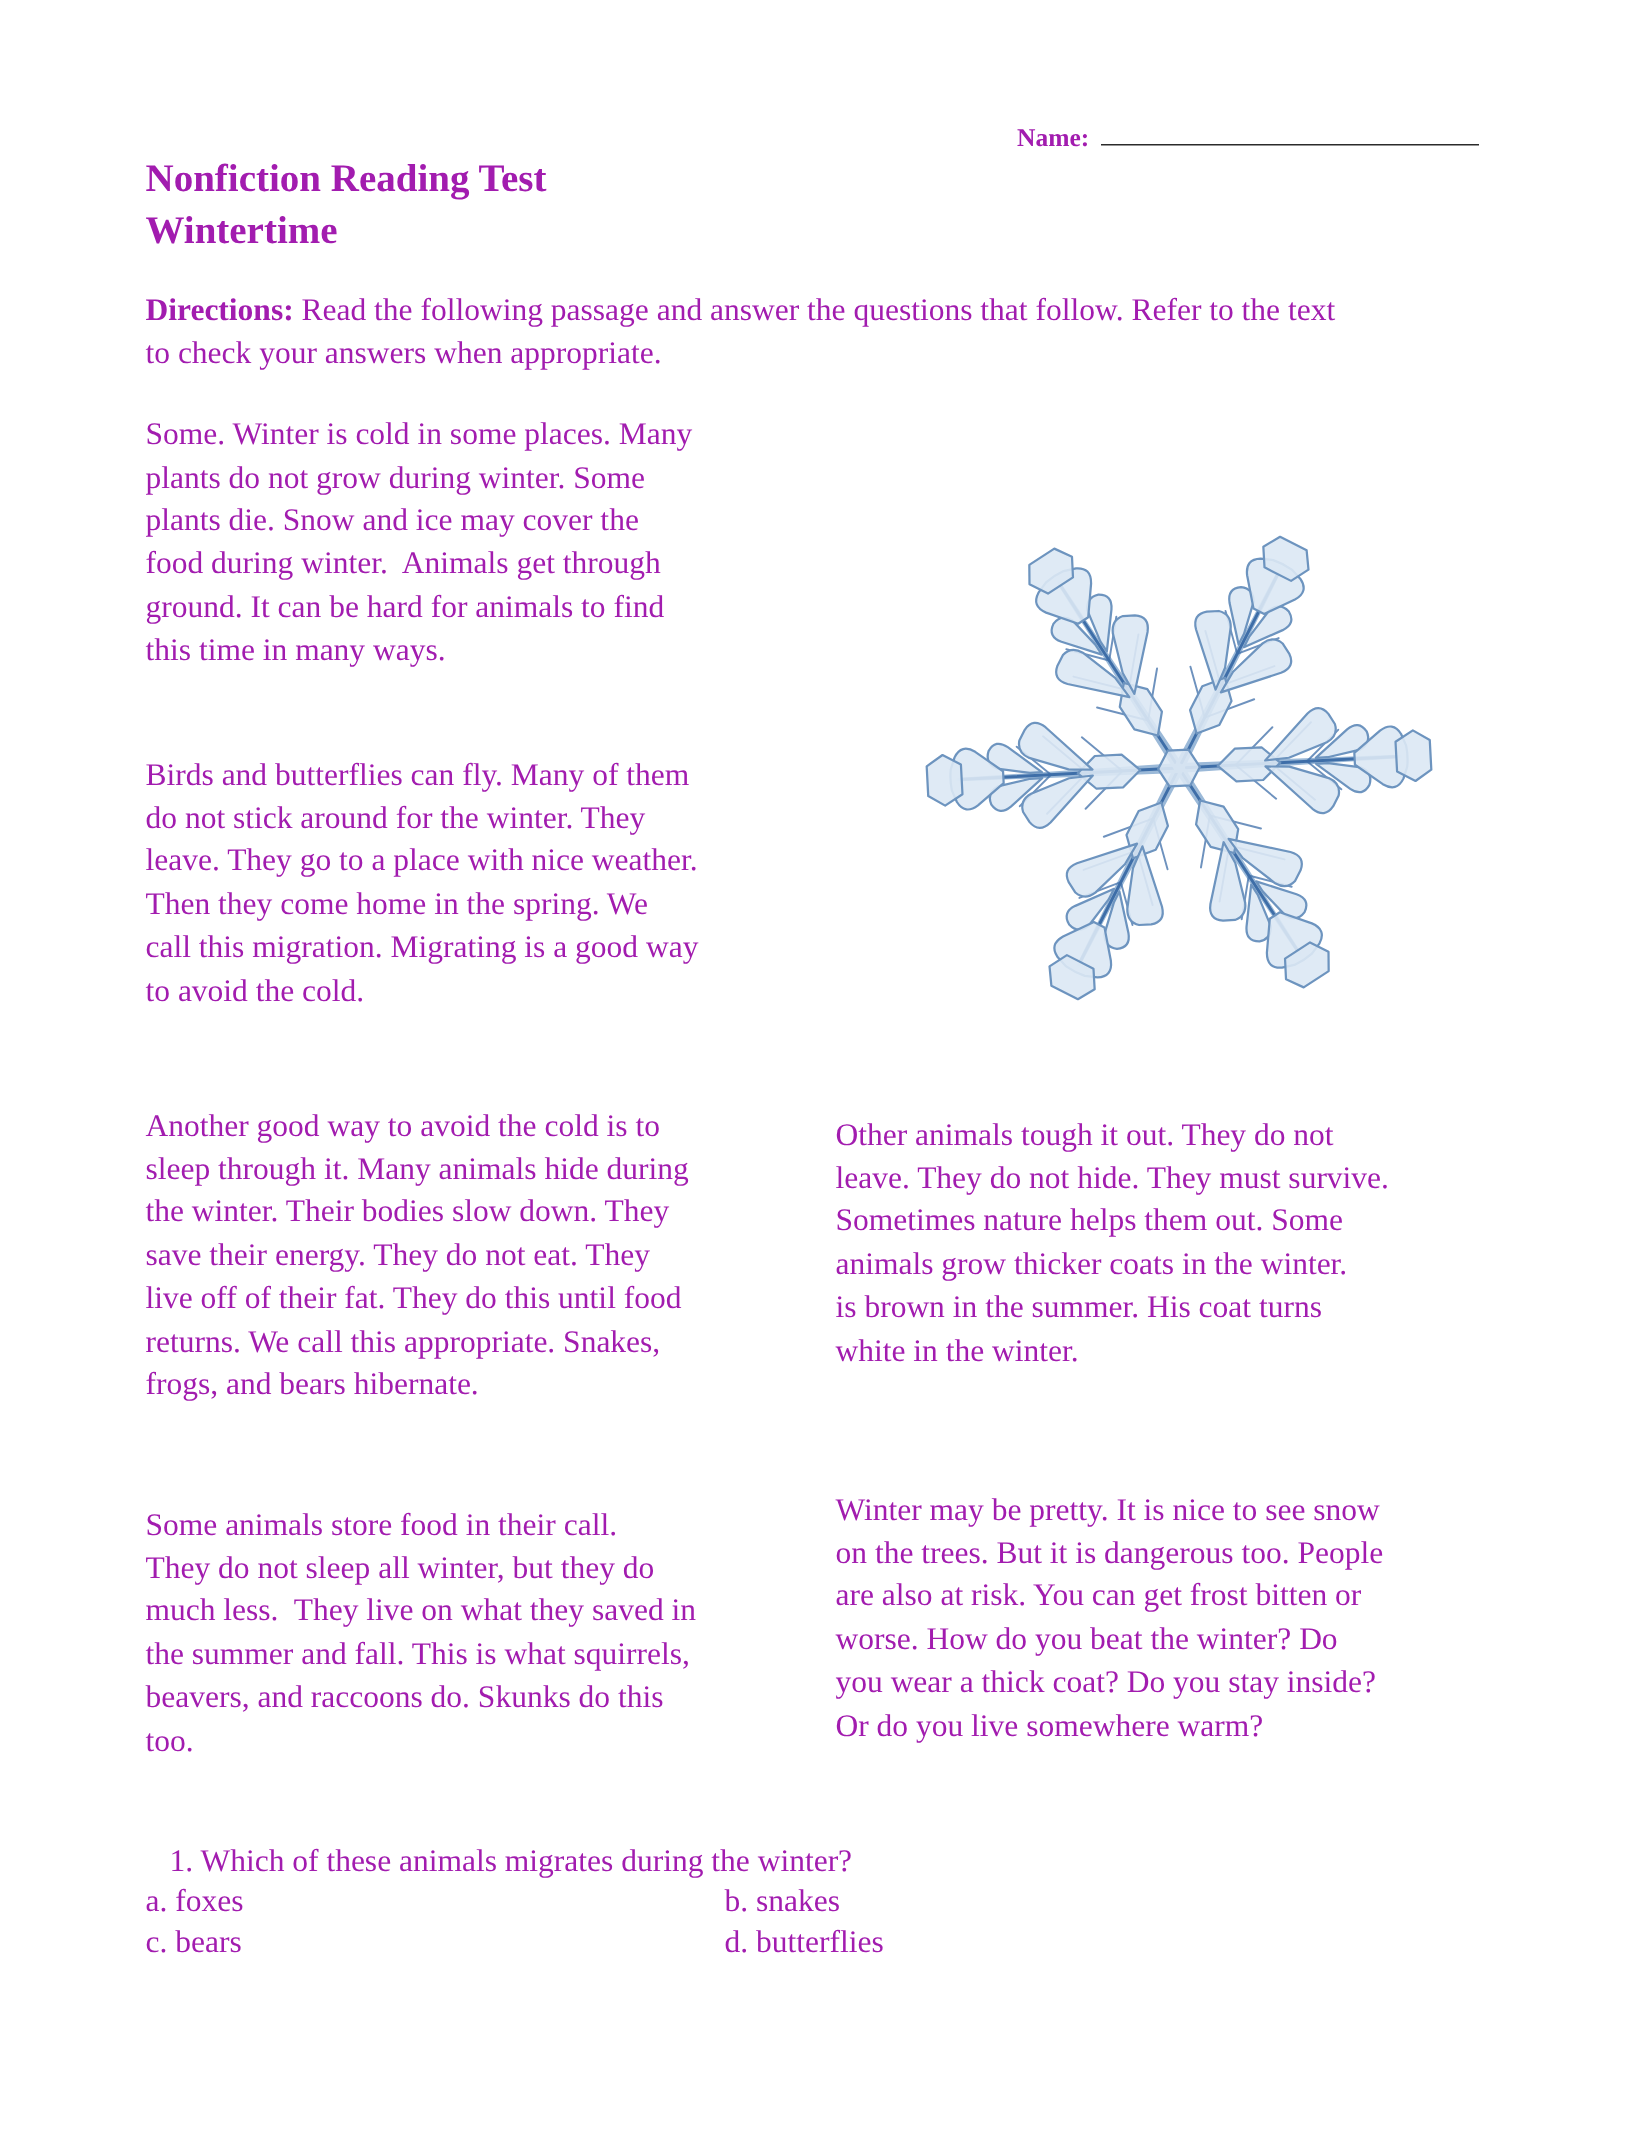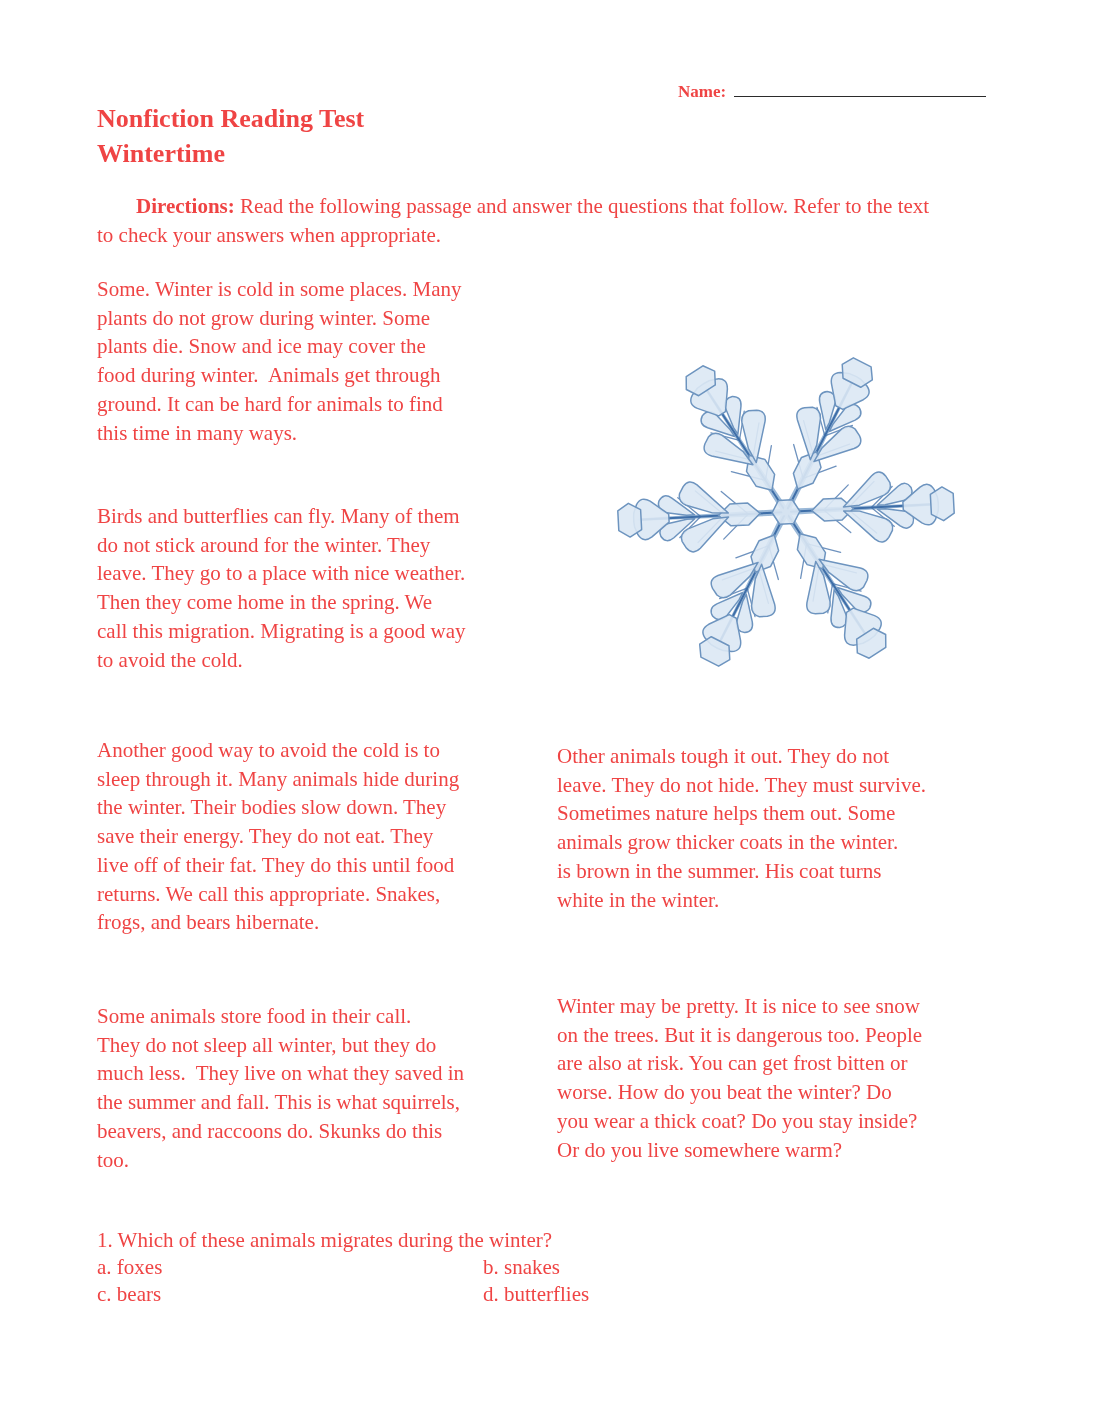--- a/index.html
+++ b/index.html
@@ -2,48 +2,48 @@
 <html><head>
 <meta charset="utf-8">
 <style>
   html, body { margin:0; padding:0; background:#ffffff; }
   .page {
     position: relative;
     width: 1097px;
     height: 1419px;
     background: #ffffff;
     font-family: "Liberation Serif", "DejaVu Serif", serif;
-    color: #ef4444;
+    color: #a21caf;
     overflow: hidden;
   }
   .abs { position: absolute; }
 
   .name-row { left: 678px; top: 82px; font-size: 17px; white-space: nowrap; }
   .name-label { font-weight: bold; }
   .name-line {
     display: inline-block;
     width: 252px;
     height: 14px;
     margin-left: 8px;
     border-bottom: 1.7px solid #2b2b2b;
   }
 
   .title { left: 97px; top: 101px; font-size: 26px; font-weight: bold; line-height: 35px; }
 
   .directions { left: 97px; top: 192px; font-size: 21px; line-height: 29px; }
   .dir-line { white-space: pre; }
-  .bold { font-weight: bold; margin-left: 39px; }
+  .bold { font-weight: bold; }
 
   .para { font-size: 21px; line-height: 28.7px; }
   .para div { white-space: pre; }
 
   .flake-wrap { left: 612px; top: 356px; width: 348px; height: 312px; }
 
   .question { left: 97px; top: 1227px; font-size: 21px; line-height: 27px; }
-  .q-prompt { white-space: pre; }
+  .q-prompt { white-space: pre; margin-left: 16px; }
   .options { display: grid; grid-template-columns: 386px auto; }
   .opt { white-space: pre; }
 
   
   .stem  { fill: #9bb9d8; }
   .vein  { stroke: #3e6ea8; stroke-width: 2; fill: none; stroke-linecap: round; }
   .thin  { stroke-width: 1.3; opacity: .75; }
   .plate {
     fill: #dce8f4;
     stroke: #6d94bf;

